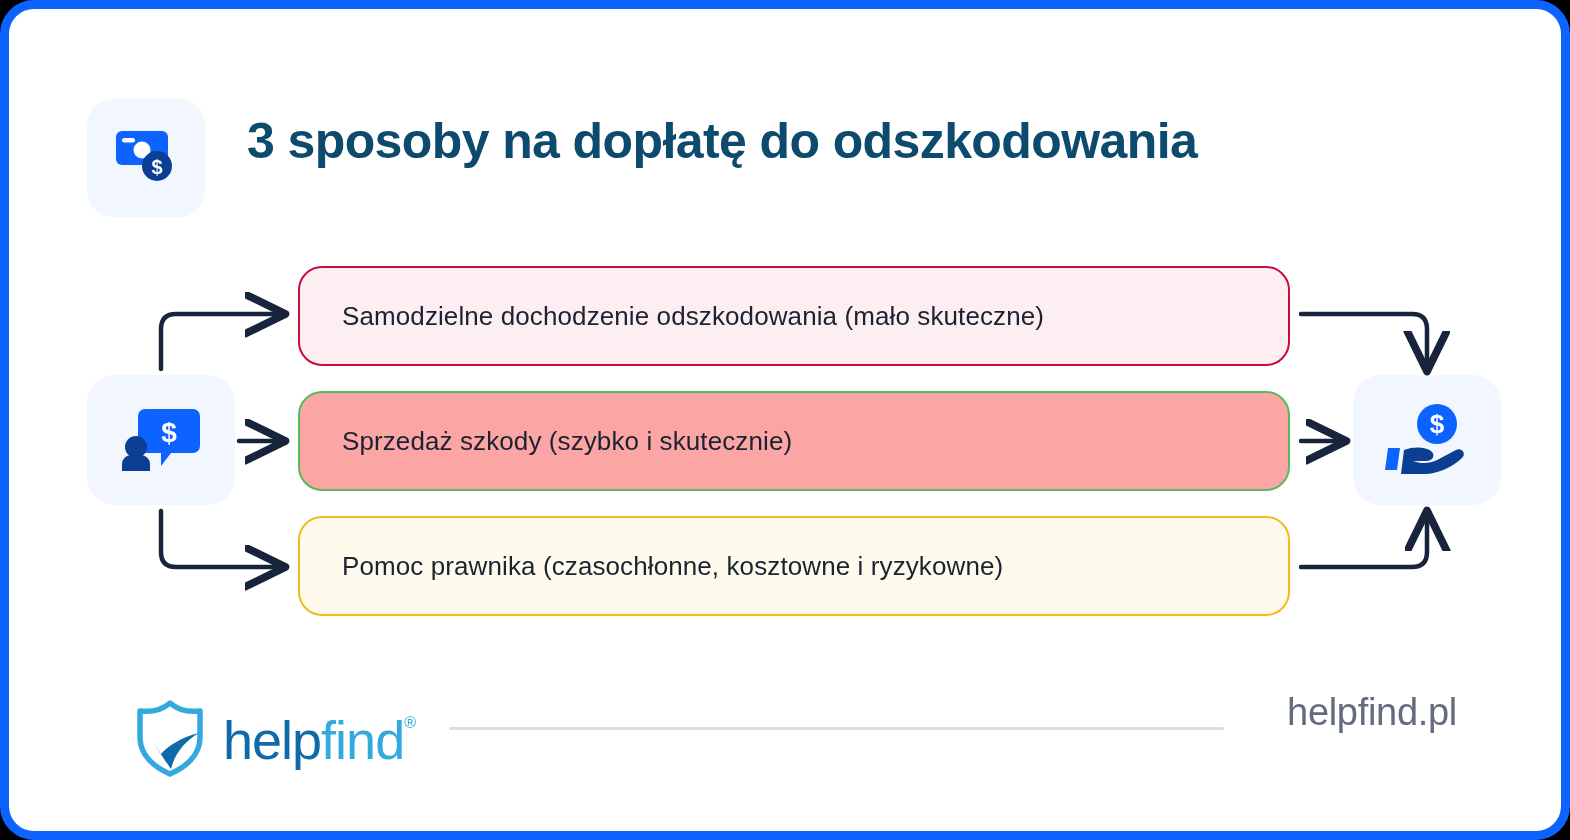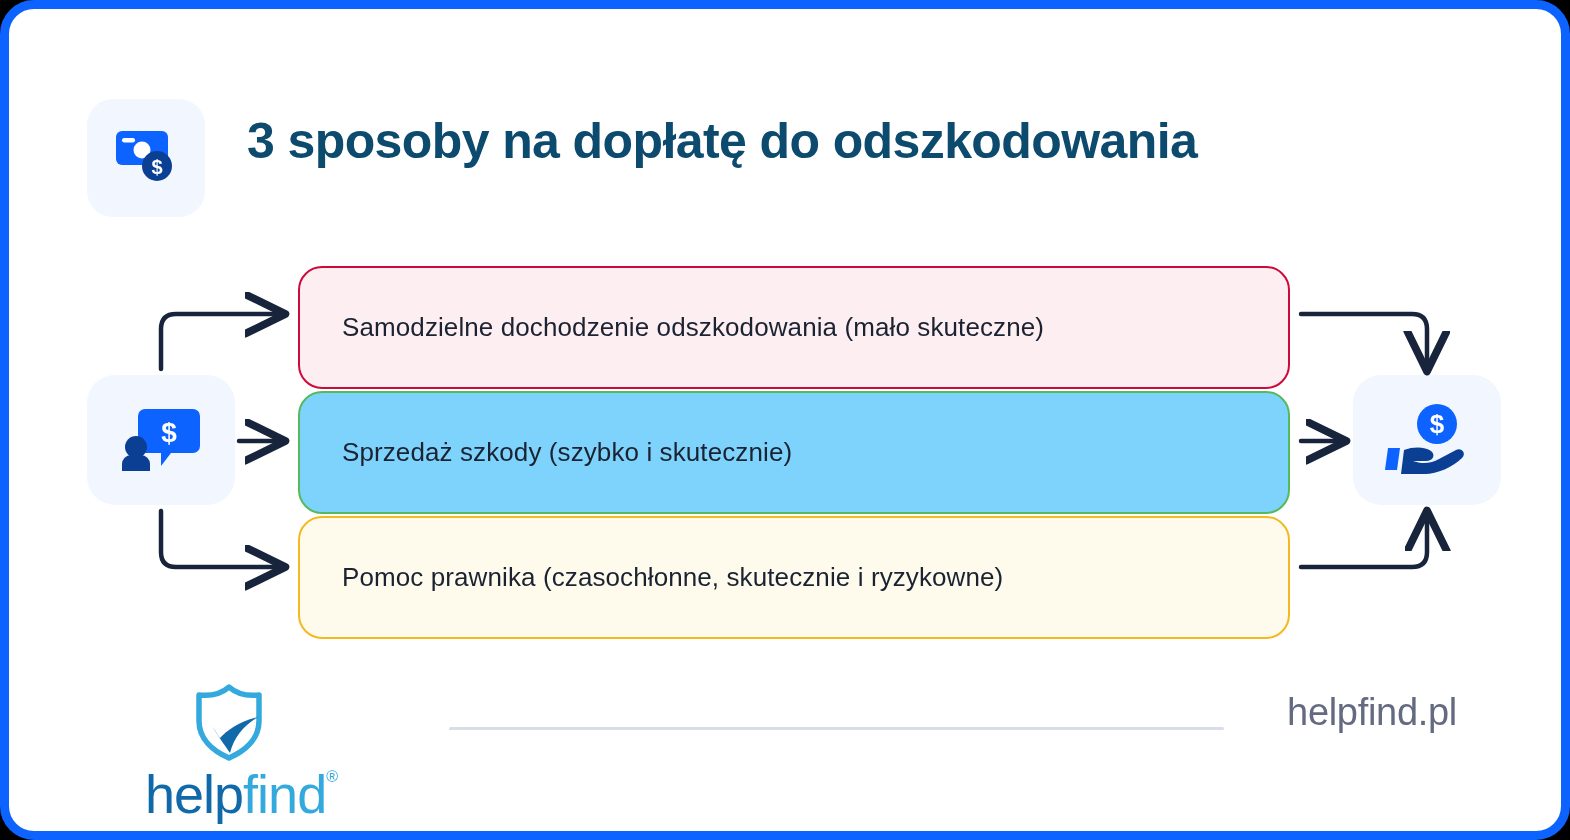--- a/index.html
+++ b/index.html
@@ -70,36 +70,36 @@
     justify-content: center;
   }
   .side-tile.left  { left: 78px;   top: 366px; }
   .side-tile.right { left: 1344px; top: 366px; }
 
   
   .option-box {
     position: absolute;
     left: 289px;
     width: 992px;
-    height: 123px;
+    height: 100px;
     box-sizing: border-box;
     border-radius: 24px;
     border: 2.5px solid #888;
     display: flex;
     align-items: center;
   }
   .option-box .label {
     padding-left: 42px;
     font-size: 26px;
     color: #1b2232;
     letter-spacing: 0.1px;
     white-space: nowrap;
   }
   #box-0 { top: 257px; background: #fdeef1; border-color: #cc0a3b; }
-  #box-1 { top: 382px; background: #7dd3fc; border-color: #56b95c; }
+  #box-1 { top: 382px; background: #fca5a5; border-color: #56b95c; }
   #box-2 { top: 507px; background: #fefbec; border-color: #f5b820; }
 
   
   .arrows {
     position: absolute;
     left: 0; top: 0;
     width: 1570px;
     height: 840px;
     pointer-events: none;
   }
@@ -108,24 +108,23 @@
   .footer {
     position: absolute;
     left: 0;
     top: 660px;
     width: 1570px;
     height: 120px;
   }
   .logo-wrap {
     position: absolute;
     left: 122px;
-    top: 12px;
-    display: flex;
-    align-items: center;
-    flex-direction: column;
+    top: 28px;
+    display: flex;
+    align-items: center;
   }
   .logo-text {
     position: relative;
     margin-left: 14px;
     font-size: 54px;
     font-weight: 400;
     letter-spacing: -1px;
     line-height: 1;
   }
   .logo-help { color: #1069a8; }
@@ -199,21 +198,21 @@
 
   <div class="option-box" id="box-0">
     <span class="label">Samodzielne dochodzenie odszkodowania (mało skuteczne)</span>
   </div>
 
   <div class="option-box" id="box-1">
     <span class="label">Sprzedaż szkody (szybko i skutecznie)</span>
   </div>
 
   <div class="option-box" id="box-2">
-    <span class="label">Pomoc prawnika (czasochłonne, skutecznie i ryzykowne)</span>
+    <span class="label">Pomoc prawnika (czasochłonne, kosztowne i ryzykowne)</span>
   </div>
 
   <svg class="arrows" viewBox="0 0 1570 840">
     <defs>
       <marker id="ah" markerWidth="12" markerHeight="12" refX="8" refY="5" orient="auto" markerUnits="strokeWidth">
         <path d="M0,0.6 L9,5 L0,9.4" fill="none" stroke="#18243b" stroke-width="1.7" stroke-linecap="round" stroke-linejoin="round"></path>
       </marker>
     </defs>
 
     <g fill="none" stroke="#18243b" stroke-width="4.5" stroke-linecap="round" stroke-linejoin="round" marker-end="url(#ah)">

